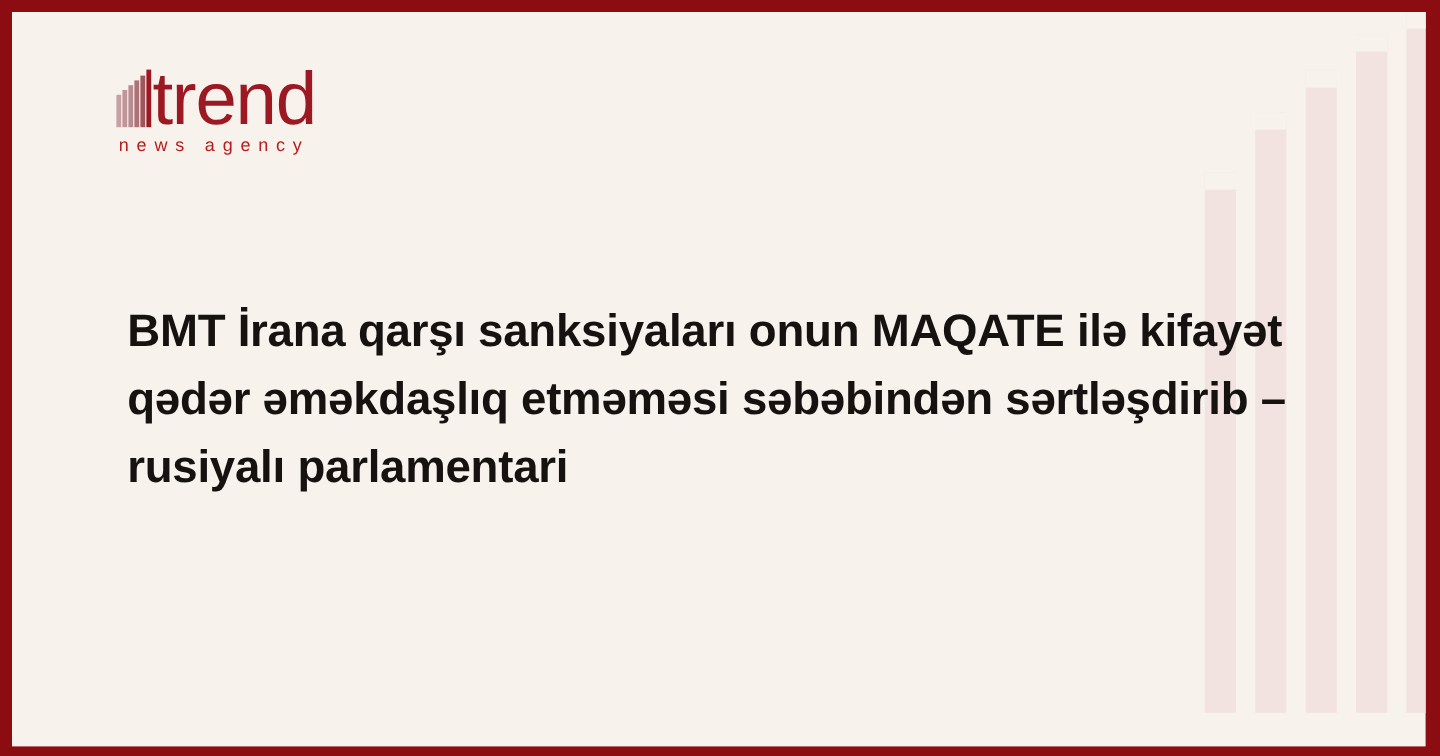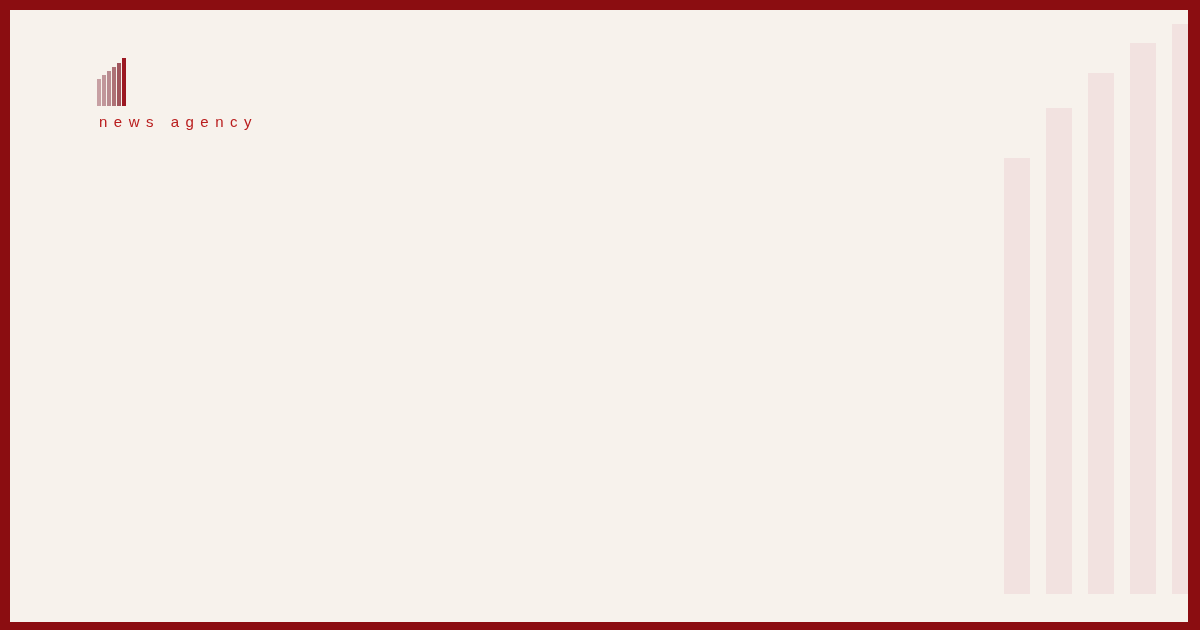--- a/index.html
+++ b/index.html
@@ -140,19 +140,21 @@
     <div class="logo">
       <div class="logo-row">
         <div class="logo-mark">
           <div class="lm-bar" style="left:0px;  height:27px; background:#c7a0a3;"></div>
           <div class="lm-bar" style="left:5px;  height:31px; background:#c0969a;"></div>
           <div class="lm-bar" style="left:10px; height:35px; background:#b98b90;"></div>
           <div class="lm-bar" style="left:15px; height:39px; background:#ad7176;"></div>
           <div class="lm-bar" style="left:20px; height:43px; background:#a0555c;"></div>
           <div class="lm-bar" style="left:25px; height:48px; background:#9c1822;"></div>
         </div>
+        <div class="logo-word">trend</div>
       </div>
       <div class="logo-sub">news agency</div>
     </div>
 
+    <div class="headline">BMT İrana qarşı sanksiyaları onun MAQATE ilə kifayət qədər əməkdaşlıq etməməsi səbəbindən sərtləşdirib – rusiyalı parlamentari</div>
 
   </div>
 </div>
 
 </body></html>

